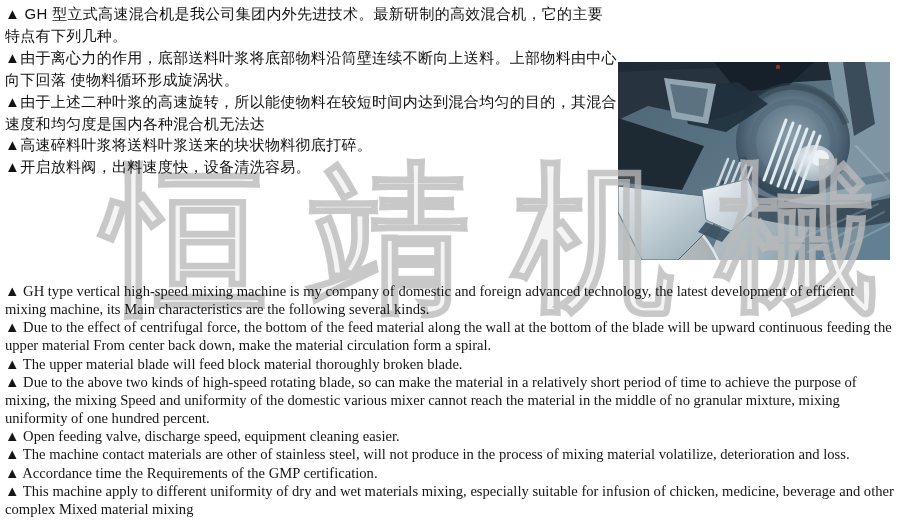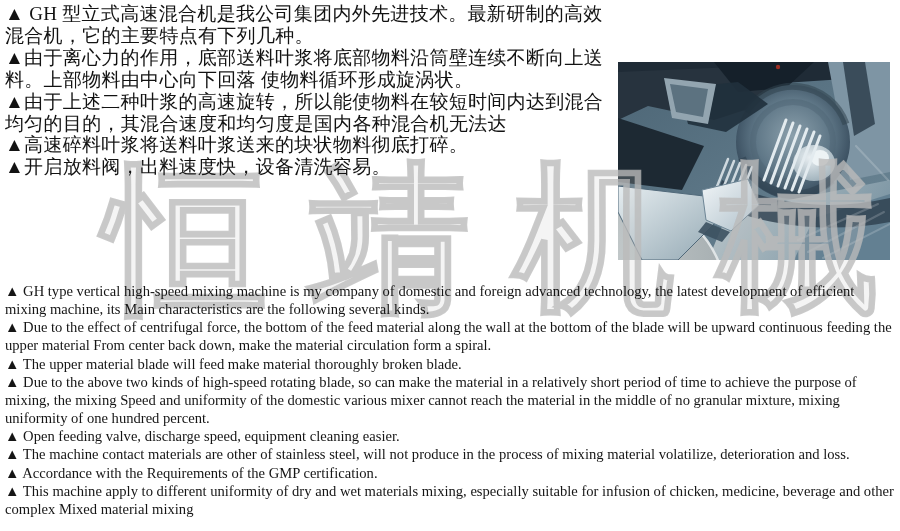--- a/index.html
+++ b/index.html
@@ -2,22 +2,22 @@
 <html><head>
 <meta charset="utf-8">
 <style>
   html,body{margin:0;padding:0;background:#ffffff;}
   .page{
     position:relative;width:900px;height:531px;background:#ffffff;overflow:hidden;
     font-family:"DejaVu Sans","Liberation Sans",sans-serif;
   }
   .cn-block{
     position:absolute;left:5px;top:3px;width:612px;z-index:3;
-    font-size:19px;line-height:21.9px;letter-spacing:0.3px;color:#121212;
-    font-family:Liberation Serif, serif;
+    font-size:15px;line-height:21.9px;letter-spacing:0.3px;color:#121212;
+    font-family:Liberation Sans, sans-serif;
   }
   .cn-block p{margin:0;}
   .en-block{
     position:absolute;left:5px;top:282px;width:892px;z-index:3;
     font-size:14.6px;line-height:18.15px;color:#151515;
     font-family:"Liberation Serif","DejaVu Serif",serif;
   }
   .en-block p{margin:0;}
   .photo{
     position:absolute;left:618px;top:62px;width:272px;height:198px;z-index:1;
@@ -144,21 +144,21 @@
         <line x1="238" y1="84" x2="270" y2="118"></line>
       </g>
 
       <circle cx="160" cy="5" r="2.2" fill="#9c2f23"></circle>
     </svg>
   </div>
 
   <div class="en-block">
     <p>▲ GH type vertical high-speed mixing machine is my company of domestic and foreign advanced technology, the latest development of efficient mixing machine, its Main characteristics are the following several kinds.</p>
     <p>▲ Due to the effect of centrifugal force, the bottom of the feed material along the wall at the bottom of the blade will be upward continuous feeding the upper material From center back down, make the material circulation form a spiral.</p>
-    <p>▲  The upper material blade will feed make material thoroughly broken blade.</p>
+    <p>▲  The upper material blade will feed block material thoroughly broken blade.</p>
     <p>▲ Due to the above two kinds of high-speed rotating blade, so can make the material in a relatively short period of time to achieve the purpose of  mixing, the mixing Speed and uniformity of the domestic various mixer cannot reach the material in the middle of no granular mixture, mixing uniformity of one hundred percent.</p>
     <p>▲ Open feeding valve, discharge speed, equipment cleaning easier.</p>
     <p>▲ The machine contact materials are other of stainless steel, will not produce in the process of mixing material volatilize, deterioration and loss.</p>
-    <p>▲  Accordance with the Requirements of the GMP certification.</p>
+    <p>▲  Accordance time the Requirements of the GMP certification.</p>
     <p>▲ This machine apply to different uniformity of dry and wet materials mixing, especially suitable for infusion of chicken, medicine, beverage and other complex Mixed material mixing</p>
   </div>
 
 </div>
 
 </body></html>

